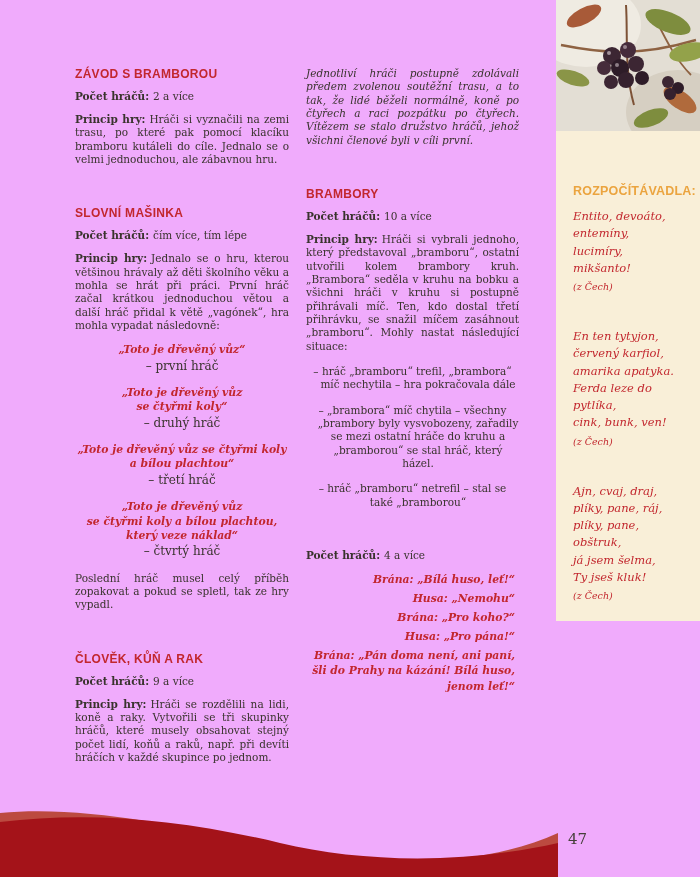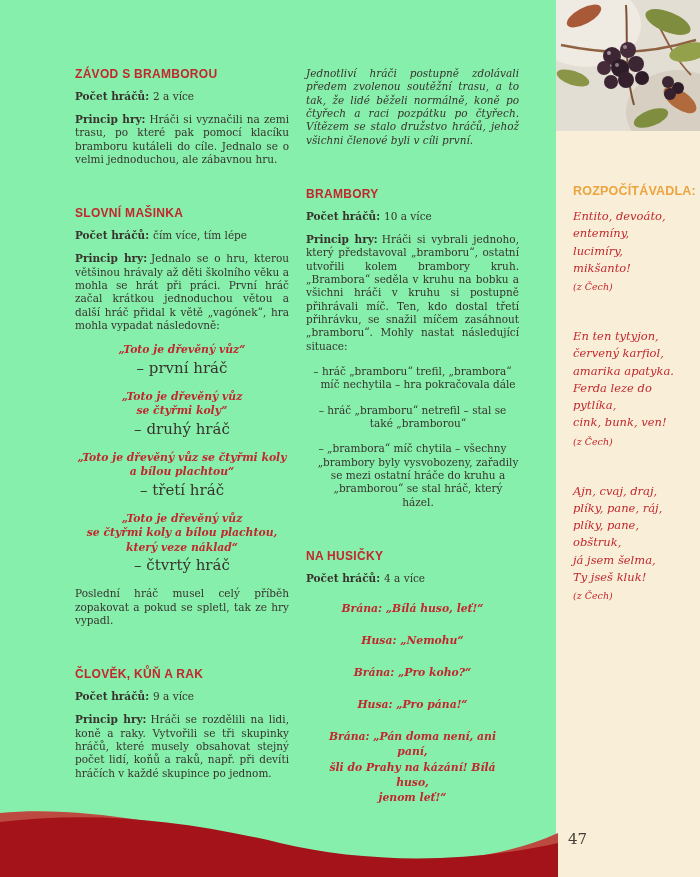--- a/index.html
+++ b/index.html
@@ -1,46 +1,46 @@
 <!DOCTYPE html>
 <html lang="cs"><head>
 <meta charset="utf-8">
 <style>
   html,body{margin:0;padding:0;background:#ffffff;}
-  .page{position:relative;width:700px;height:877px;background:#86efac;overflow:hidden;
+  .page{position:relative;width:700px;height:877px;background:#f0abfc;overflow:hidden;
         font-family:"DejaVu Serif","Liberation Serif",serif;color:#39332d;}
 
   .col{position:absolute;top:67px;}
   .col-left{left:75px;width:214px;}
   .col-mid{left:306px;width:213px;}
 
   .sect{margin-bottom:40px;}
   .game-title{font-family:"Liberation Sans","DejaVu Sans",sans-serif;font-size:12px;font-weight:bold;
               color:#c2272e;letter-spacing:.3px;margin:0 0 9px;}
   .players{font-size:10.5px;margin:0 0 11px;}
   .lbl{font-weight:bold;margin-right:4px;}
   .body{font-size:10.5px;line-height:1.27;text-align:justify;margin:0;}
   .para-gap{margin-bottom:40px;font-style:italic;}
 
   .quotes{margin-top:11px;}
   .quote-block{margin:0 0 12px;}
   .quote{color:#c2272e;font-weight:bold;font-style:italic;font-size:10.8px;line-height:1.32;
          text-align:center;white-space:pre-line;margin:0 0 1px;}
-  .quote-attr{font-size:15px;text-align:center;line-height:1.3;margin:0;}
+  .quote-attr{font-size:12px;text-align:center;line-height:1.3;margin:0;}
   .closing{margin-top:2px;}
 
   .bullets{margin-top:12px;}
   .bullet{font-size:10.5px;line-height:1.27;text-align:center;margin:0 0 12px;
           padding-left:11px;text-indent:-11px;}
 
   .dialogue{margin-top:8px;}
   .d-line{color:#c2272e;font-weight:bold;font-style:italic;font-size:10.8px;line-height:1.4;
-          text-align:center;white-space:pre-line;margin:17px;}
-
-  .sidebar{position:absolute;left:556px;top:0;width:144px;height:877px;background:#f9efd8;}
+          text-align:right;white-space:pre-line;margin:4px;}
+
+  .sidebar{position:absolute;left:556px;top:0;width:144px;height:621px;background:#f9efd8;}
   .photo{width:144px;height:131px;overflow:hidden;}
   .photo svg{display:block;}
   .sidebar-inner{padding:53px 10px 0 17px;}
   .sidebar-heading{font-family:"Liberation Sans","DejaVu Sans",sans-serif;font-size:12.5px;font-weight:bold;
                    color:#eba43f;letter-spacing:.2px;margin:0 0 10px;}
   .rhyme-block{margin-bottom:36px;}
   .rhyme{color:#c2272e;font-style:italic;font-size:11.5px;line-height:1.5;white-space:pre-line;margin:0 0 4px;}
   .rhyme-origin{color:#c2272e;font-style:italic;font-size:9.5px;margin:0;}
 
   .wave{position:absolute;left:0;bottom:0;width:558px;height:70px;line-height:0;}
@@ -115,27 +115,26 @@
     <section class="sect">
       <h2 class="game-title">BRAMBORY</h2>
       <p class="players">
         <span class="lbl">Počet hráčů:</span><span>10 a více</span>
       </p>
       <p class="body">
         <span class="lbl">Princip hry:</span><span>Hráči si vybrali jednoho, který představoval „bramboru“, ostatní utvořili kolem brambory kruh. „Brambora“ seděla v kruhu na bobku a všichni hráči v kruhu si postupně přihrávali míč. Ten, kdo dostal třetí přihrávku, se snažil míčem zasáhnout „bramboru“. Mohly nastat následující situace:</span>
       </p>
       <div class="bullets">
         <p class="bullet">– hráč „bramboru“ trefil, „brambora“ míč nechytila – hra pokračovala dále</p>
+        <p class="bullet">– „brambora“ míč chytila – všechny „brambory byly vysvobozeny, zařadily se mezi ostatní hráče do kruhu a „bramborou“ se stal hráč, který házel.</p>
         <p class="bullet">– hráč „bramboru“ netrefil – stal se také „bramborou“</p>
-        <p class="bullet">– „brambora“ míč chytila – všechny „brambory byly vysvobozeny, zařadily se mezi ostatní hráče do kruhu a „bramborou“ se stal hráč, který házel.</p>
-      </div>
-    </section>
-
-    <section class="sect">
-      <h2 class="game-title">NA HUSIČKY</h2>
+      </div>
+    </section>
+
+    <section class="sect">
       <p class="players">
         <span class="lbl">Počet hráčů:</span><span>4 a více</span>
       </p>
       <div class="dialogue">
         <p class="d-line">Brána: „Bílá huso, leť!“</p>
         <p class="d-line">Husa: „Nemohu“</p>
         <p class="d-line">Brána: „Pro koho?“</p>
         <p class="d-line">Husa: „Pro pána!“</p>
         <p class="d-line">Brána: „Pán doma není, ani paní,
 šli do Prahy na kázání! Bílá huso,

